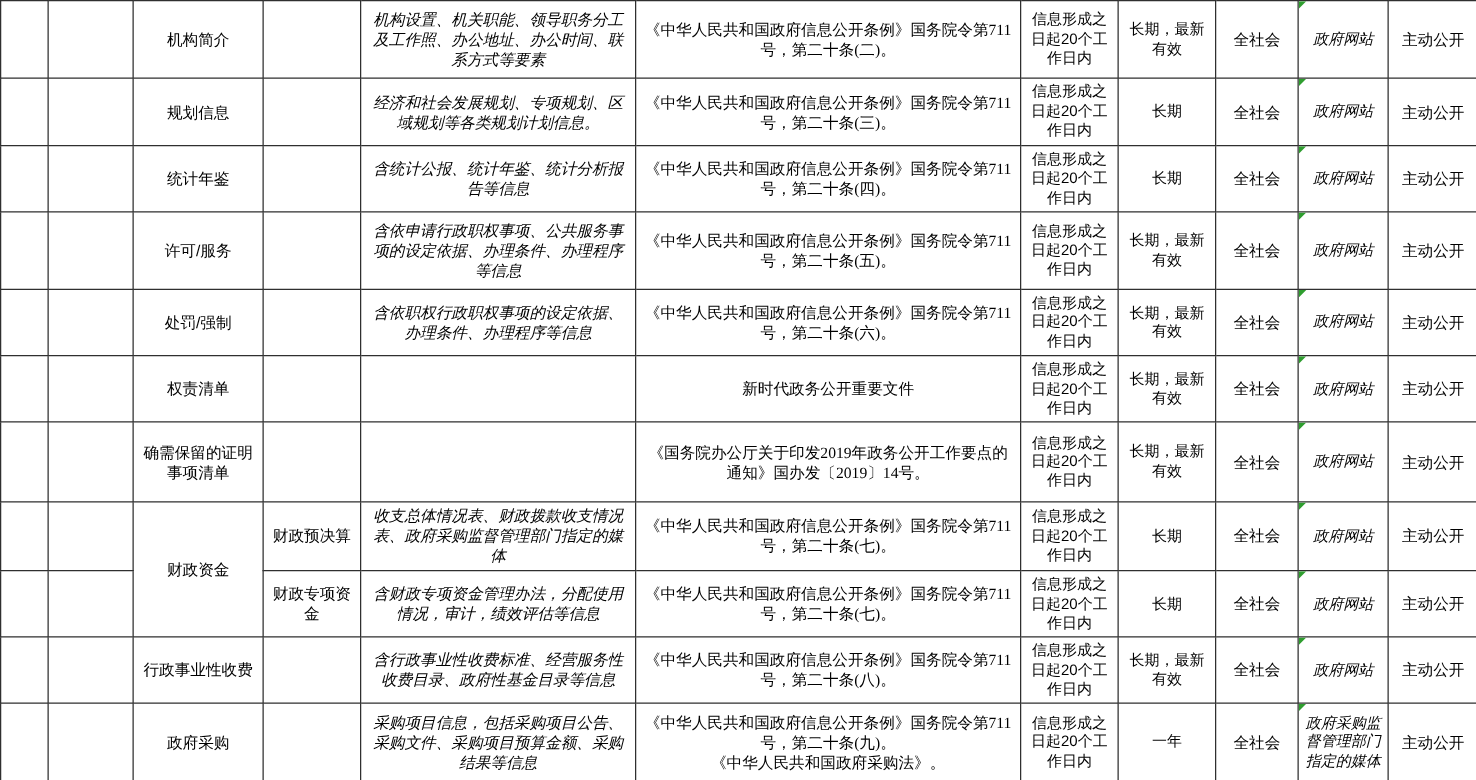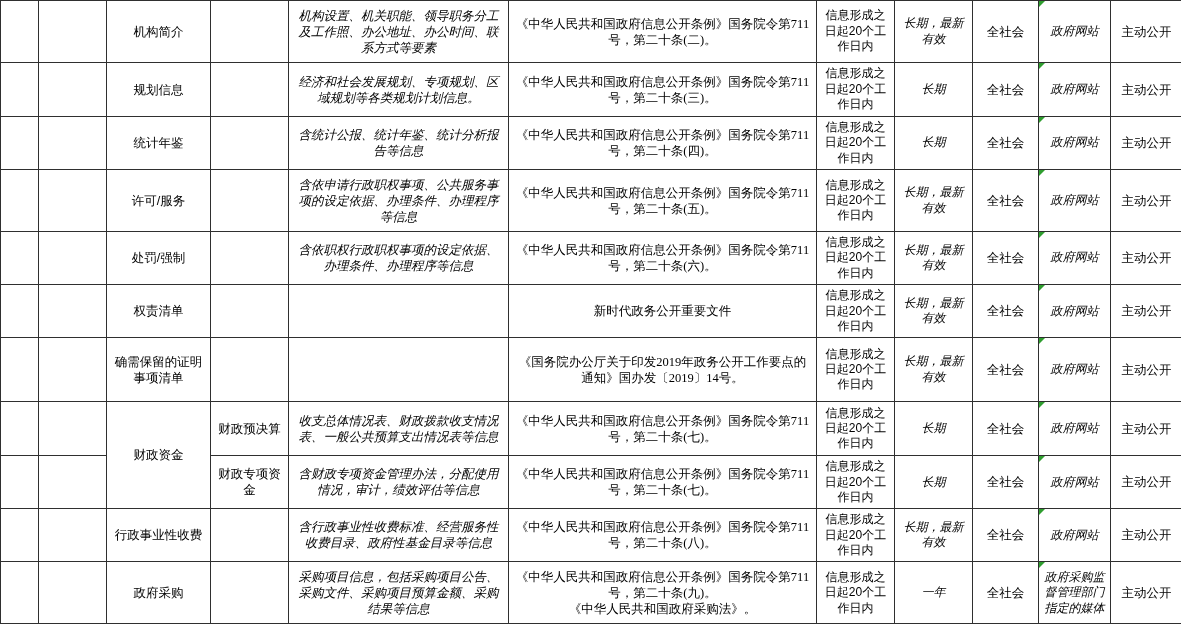--- a/index.html
+++ b/index.html
@@ -38,21 +38,21 @@
     border-left: 1px solid #2f2f2f;
     border-right: 1px solid #2f2f2f;
     border-top: 1px solid #ffffff;
     border-bottom: 1px solid #ffffff;
   }
   .c-name { text-align: center; margin-left: 28px; }
   .c-sub { text-align: center; }
   .c-desc { text-align: center; font-style: italic; }
   .c-basis { text-align: center; font-family: Liberation Serif, serif; }
   .c-time { text-align: left; font-size: 12px; padding-left: 5px; }
-  .c-period { text-align: center; font-size: 12px; font-style: italic; }
+  .c-period { text-align: center; font-size: 12px; }
   .c-scope { text-align: center; margin-top: 39px; }
   .c-channel { text-align: center; font-size: 12px; font-style: italic; }
   .c-mode { text-align: center; }
 
   
   td.mark {
     position: relative;
   }
   td.mark::before {
     content: "";
@@ -176,21 +176,21 @@
           <td class="c-period">长期，最新有效</td>
           <td class="c-scope">全社会</td>
           <td class="c-channel mark">政府网站</td>
           <td class="c-mode">主动公开</td>
         </tr>
         <tr style="height: 54px;">
           <td class="blank">&nbsp;</td>
           <td class="blank">&nbsp;</td>
           <td class="c-name" rowspan="2">财政资金</td>
           <td class="c-sub">财政预决算</td>
-          <td class="c-desc">收支总体情况表、财政拨款收支情况表、一般公共预算支出情况表等信息</td>
+          <td class="c-desc">收支总体情况表、财政拨款收支情况表、政府采购监督管理部门指定的媒体</td>
           <td class="c-basis">《中华人民共和国政府信息公开条例》国务院令第711号，第二十条(七)。</td>
           <td class="c-time">信息形成之日起20个工作日内</td>
           <td class="c-period">长期</td>
           <td class="c-scope">全社会</td>
           <td class="c-channel mark">政府网站</td>
           <td class="c-mode">主动公开</td>
         </tr>
         <tr style="height: 48px;">
           <td class="blank">&nbsp;</td>
           <td class="blank">&nbsp;</td>

